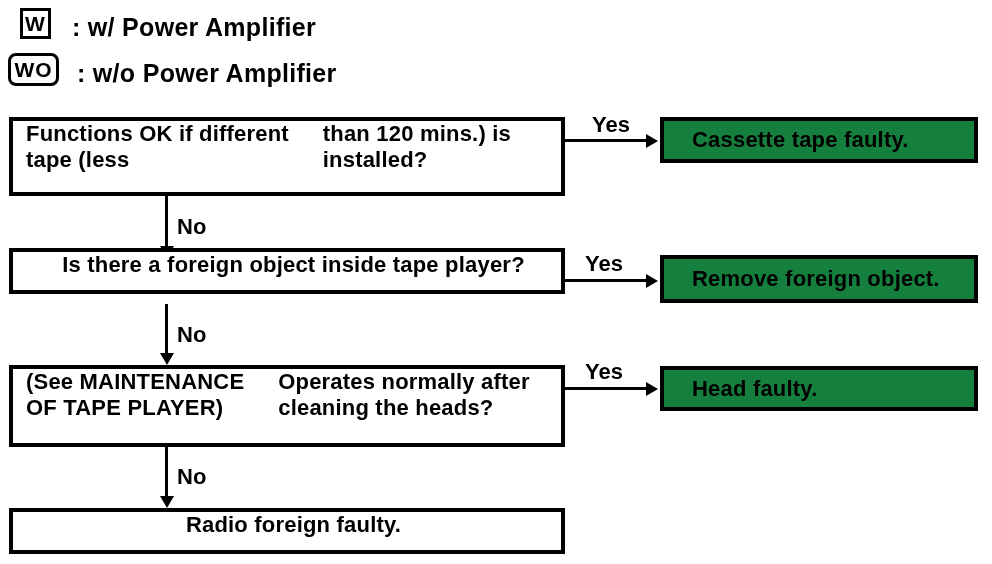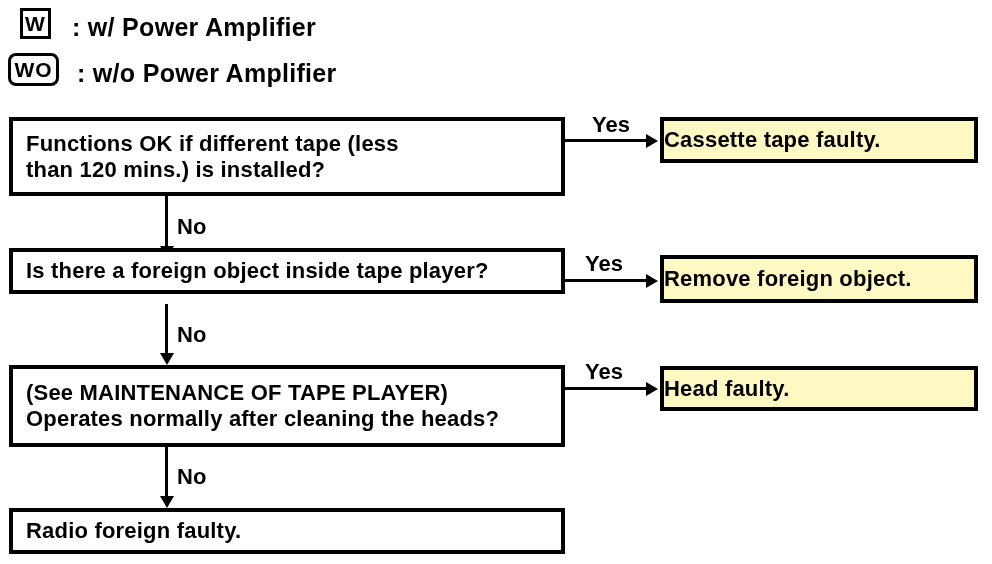--- a/index.html
+++ b/index.html
@@ -38,43 +38,42 @@
 
   
   .qbox {
     position: absolute;
     left: 9px;
     width: 556px;
     border: 4px solid #000;
     box-sizing: border-box;
     background: #fff;
     display: flex;
-    flex-direction: column;
     justify-content: center;
     padding-left: 13px;
     font-size: 22px;
     line-height: 26px;
     letter-spacing: 0.2px;
   }
   #q1    { top: 117px; height: 79px; }
   #q2    { top: 248px; height: 46px; }
   #q3    { top: 365px; height: 82px; }
   #final { top: 508px; height: 46px; }
 
   
   .rbox {
     position: absolute;
     left: 660px;
     width: 318px;
     border: 4px solid #000;
     box-sizing: border-box;
-    background: #fef9c3;
+    background: #15803d;
     display: flex;
     align-items: center;
-    padding-left: 0;
+    padding-left: 28px;
     font-size: 22px;
     letter-spacing: 0.2px;
   }
   #r1 { top: 117px; height: 46px; }
   #r2 { top: 255px; height: 48px; }
   #r3 { top: 366px; height: 45px; }
 
   
   .h-shaft {
     position: absolute;

